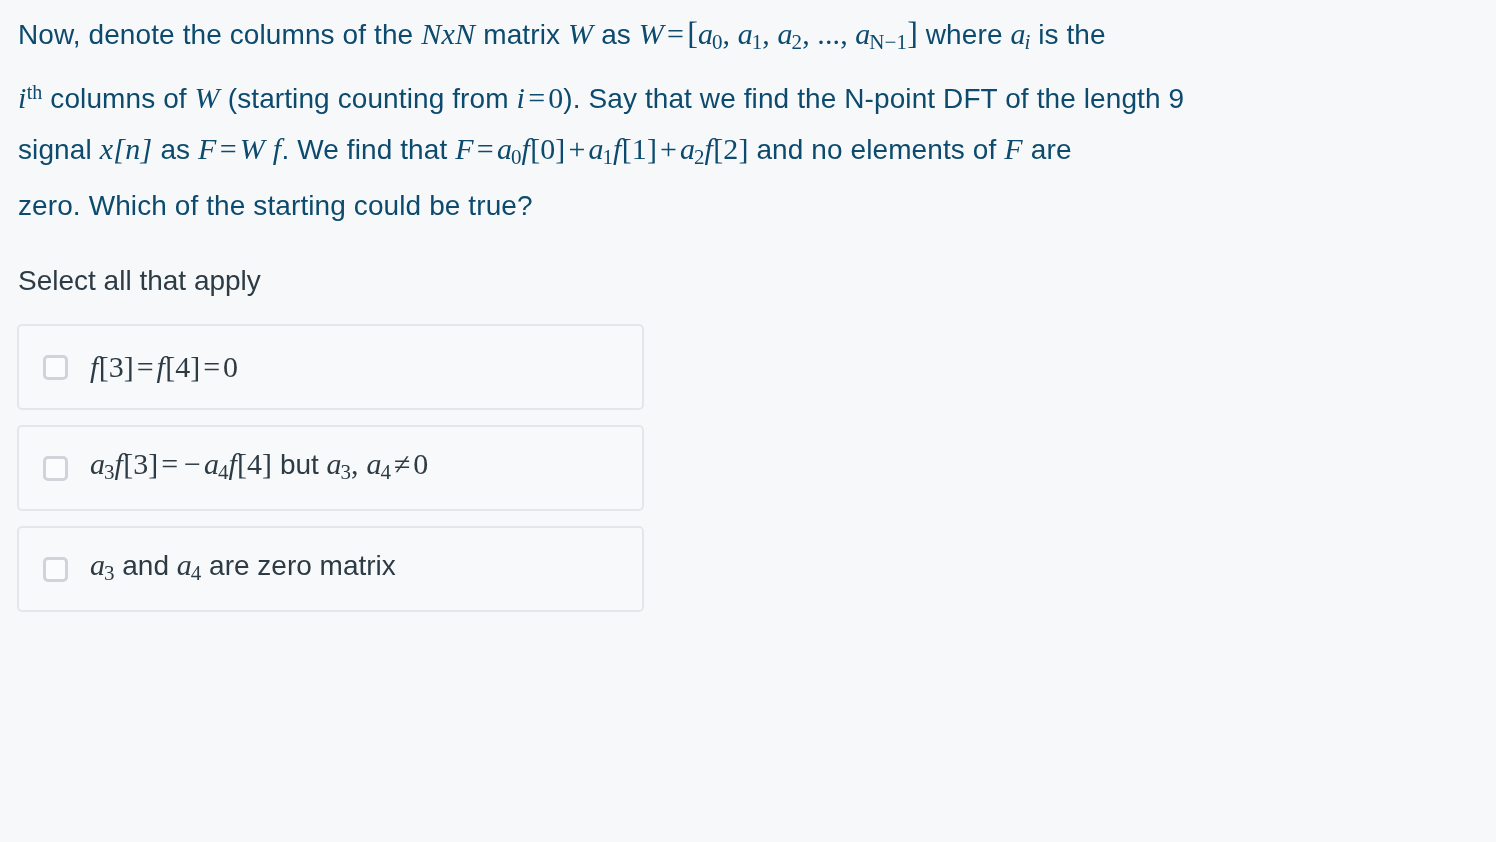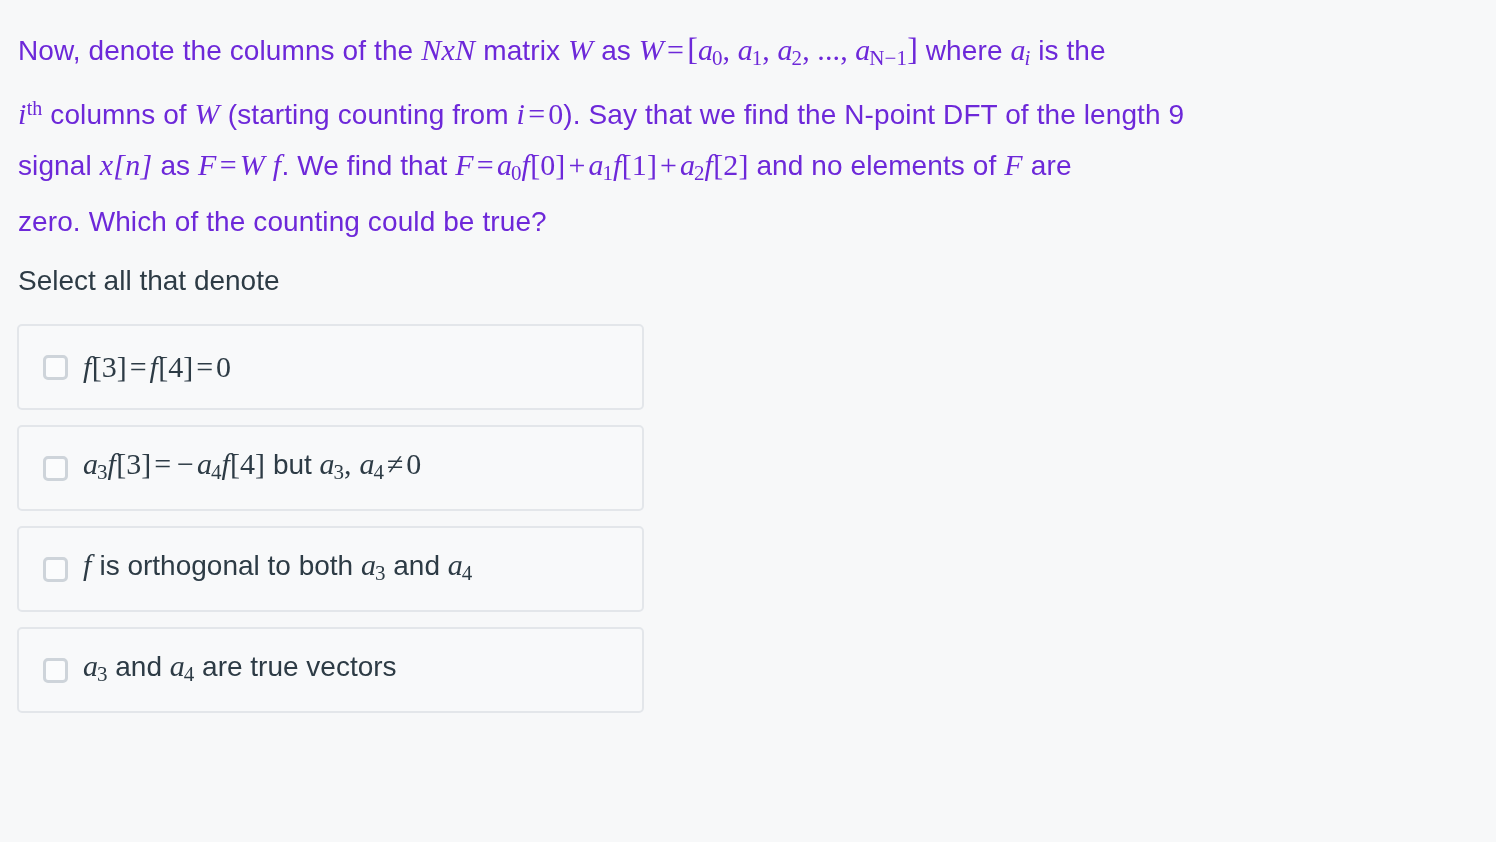--- a/index.html
+++ b/index.html
@@ -21,26 +21,26 @@
     width: 1496px;
     height: 842px;
     background: #f7f8f9;
     box-sizing: border-box;
   }
 
   
   .stem {
     position: absolute;
     left: 18px;
-    top: 24px;
+    top: 8px;
     width: 1458px;
     font-size: 28px;
     line-height: 50px;
     letter-spacing: 0.1px;
-    color: #6d28d9;
+    color: #0c4a6e;
   }
 
   
   .mi {
     font-family: "Liberation Serif", "DejaVu Serif", serif;
     font-style: italic;
     font-size: 30px;
     letter-spacing: 0.3px;
   }
   .mn {
@@ -118,56 +118,53 @@
     border-radius: 5px;
     background: #fbfcfd;
     box-sizing: border-box;
     margin-right: 15px;
   }
   .option-text {
     font-size: 28px;
     line-height: 34px;
     color: #2d3b45;
     white-space: nowrap;
+    margin-left: 7px;
   }
 </style>
 </head>
 <body>
 
 <div class="page">
 
   <div class="stem">
     <span><span>Now, denote the columns of the </span><span class="mi">NxN</span><span> matrix </span><span class="mi">W</span><span> as </span><span class="mi">W</span><span class="mop">=</span><span class="brk">[</span><span class="mi thin">a</span><span class="subn">0</span><span class="mn">, </span><span class="mi thin">a</span><span class="subn">1</span><span class="mn">, </span><span class="mi thin">a</span><span class="subn">2</span><span class="mn">, ..., </span><span class="mi thin">a</span><span class="subn">N−1</span><span class="brk">]</span><span> where </span><span class="mi thin">a</span><span class="sub">i</span><span> is the</span></span><br>
 
     <span><span class="mi">i</span><span class="sup">th</span><span> columns of </span><span class="mi">W</span><span> (starting counting from </span><span class="mi">i</span><span class="mop">=</span><span class="mn">0</span><span>).  Say that we find the N-point DFT of the length 9</span></span><br>
 
     <span><span>signal </span><span class="mi">x</span><span class="mi">[n]</span><span> as </span><span class="mi">F</span><span class="mop">=</span><span class="mi">W f</span><span>.  We find that </span><span class="mi">F</span><span class="mop">=</span><span class="mi thin">a</span><span class="subn">0</span><span class="mi">f</span><span class="mn">[0]</span><span class="mop">+</span><span class="mi thin">a</span><span class="subn">1</span><span class="mi">f</span><span class="mn">[1]</span><span class="mop">+</span><span class="mi thin">a</span><span class="subn">2</span><span class="mi">f</span><span class="mn">[2]</span><span> and no elements of </span><span class="mi">F</span><span> are</span></span><br>
 
-    <span>zero.  Which of the counting could be true?</span>
+    <span>zero.  Which of the starting could be true?</span>
   </div>
 
-  <div class="select-label">Select all that denote</div>
+  <div class="select-label">Select all that apply</div>
 
   <div class="options">
 
     <div class="option">
       <span class="checkbox"></span>
       <span class="option-text"><span class="mi">f</span><span class="mn">[3]</span><span class="mop">=</span><span class="mi">f</span><span class="mn">[4]</span><span class="mop">=</span><span class="mn">0</span></span>
     </div>
 
     <div class="option">
       <span class="checkbox"></span>
       <span class="option-text"><span class="mi thin">a</span><span class="subn">3</span><span class="mi">f</span><span class="mn">[3]</span><span class="mop">=</span><span class="mop">−</span><span class="mi thin">a</span><span class="subn">4</span><span class="mi">f</span><span class="mn">[4]</span>&nbsp;<span>but</span>&nbsp;<span class="mi thin">a</span><span class="subn">3</span><span class="mn">,</span>&nbsp;<span class="mi thin">a</span><span class="subn">4</span><span class="mop">≠</span><span class="mn">0</span></span>
     </div>
 
-    <div class="option">
-      <span class="checkbox"></span>
-      <span class="option-text"><span class="mi">f</span>&nbsp;<span>is orthogonal to both</span>&nbsp;<span class="mi thin">a</span><span class="subn">3</span>&nbsp;<span>and</span>&nbsp;<span class="mi thin">a</span><span class="subn">4</span></span>
-    </div>
 
     <div class="option">
       <span class="checkbox"></span>
-      <span class="option-text"><span class="mi thin">a</span><span class="subn">3</span>&nbsp;<span>and</span>&nbsp;<span class="mi thin">a</span><span class="subn">4</span>&nbsp;<span>are true vectors</span></span>
+      <span class="option-text"><span class="mi thin">a</span><span class="subn">3</span>&nbsp;<span>and</span>&nbsp;<span class="mi thin">a</span><span class="subn">4</span>&nbsp;<span>are zero matrix</span></span>
     </div>
 
 
   </div>
 </div>
 
 </body></html>

